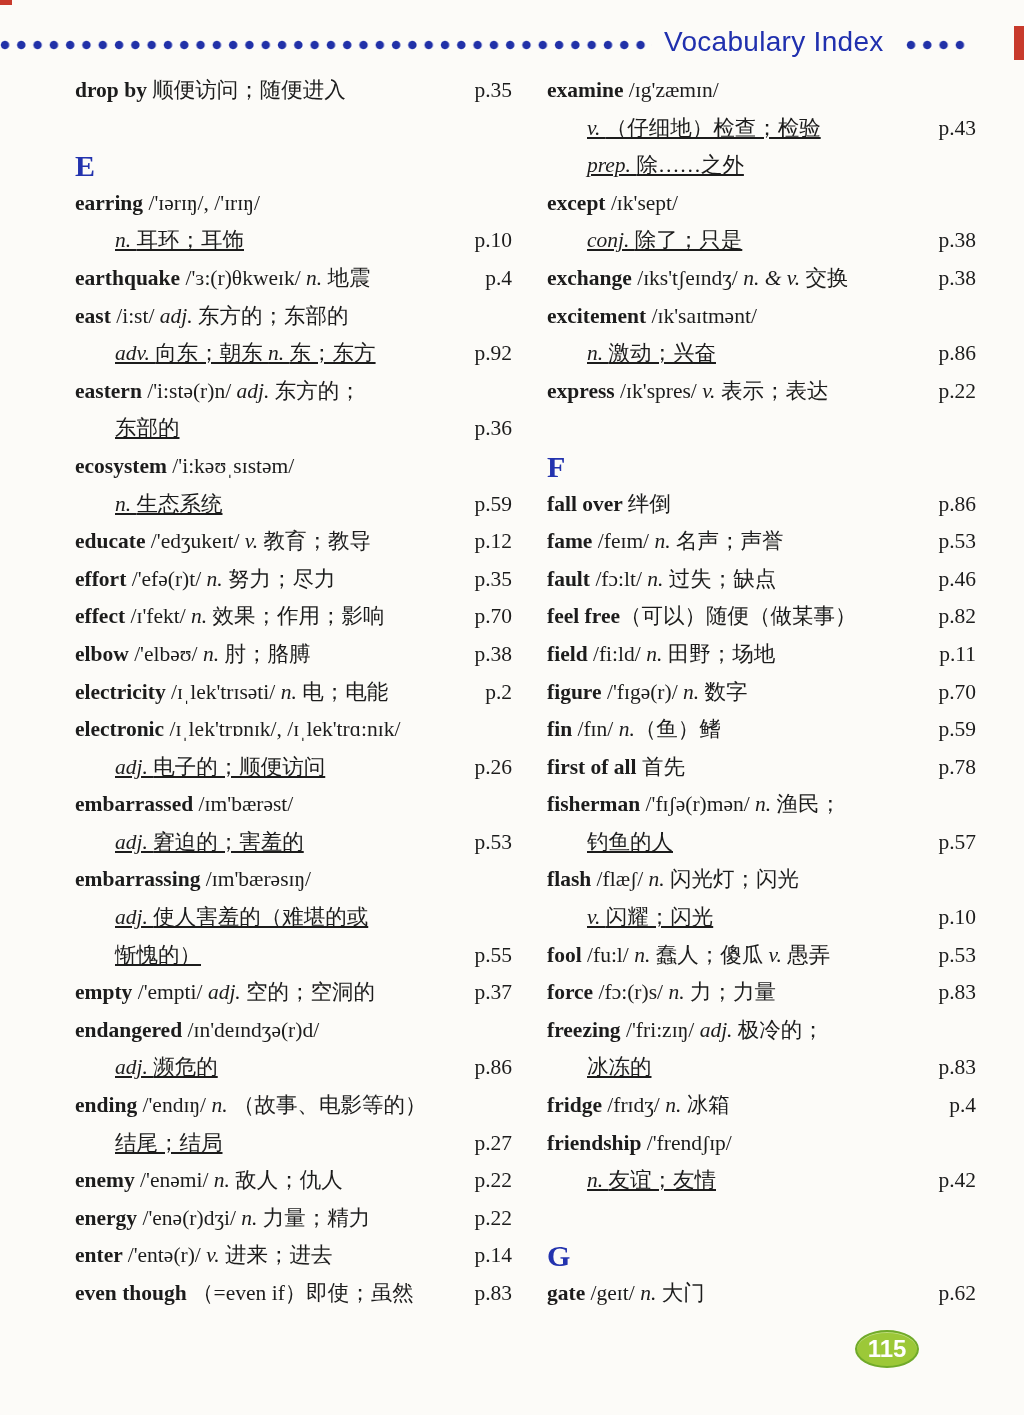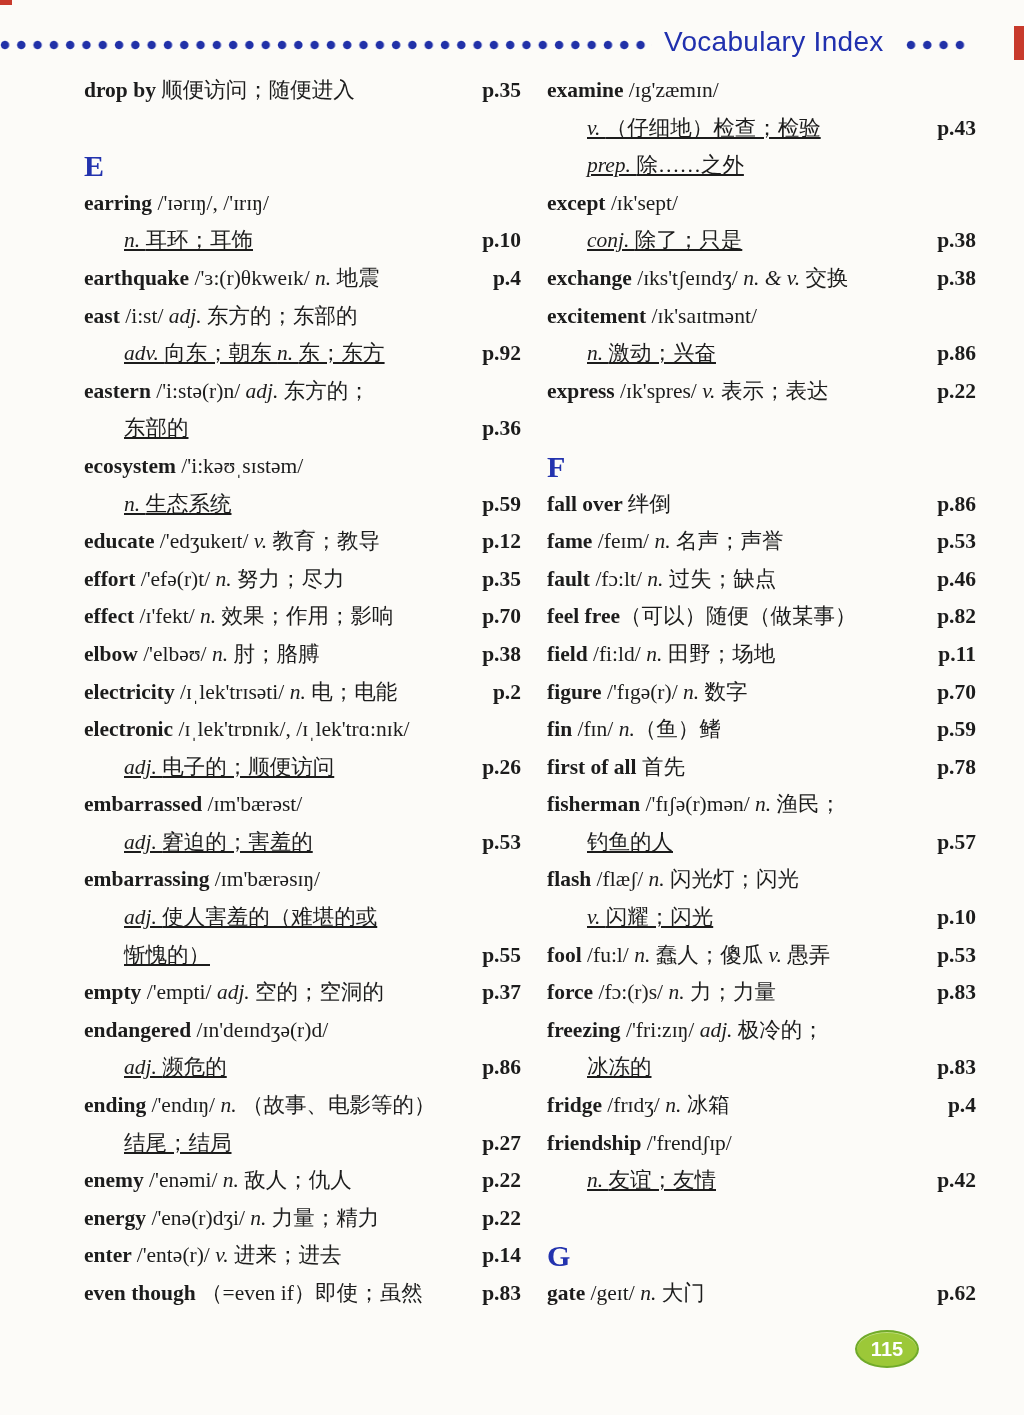--- a/index.html
+++ b/index.html
@@ -21,37 +21,37 @@
   .dots-left{left:0;width:652px;}
   .dots-right{left:906px;width:62px;}
   .header-title{
     position:absolute;left:664px;top:26px;
     font-family:"Liberation Sans","DejaVu Sans",sans-serif;
     font-weight:normal;font-size:28px;color:#2030ae;letter-spacing:0.3px;
     white-space:nowrap;
   }
   
   .column{position:absolute;top:72px;display:flex;flex-direction:column;}
-  .col-left{left:84px;width:437px;}
+  .col-left{left:75px;width:437px;}
   .col-right{left:547px;width:429px;}
   .row{height:37.6px;line-height:37.6px;display:flex;white-space:nowrap;font-size:21.5px;}
   .row .txt{flex:1 1 auto;overflow:hidden;}
-  .row .pagenum{flex:0 0 auto;margin-left:8px;font-weight:bold;}
+  .row .pagenum{flex:0 0 auto;margin-left:8px;}
   .row.indent .txt{padding-left:40px;text-decoration:underline;}
   .row.section .letter{
     font-size:30px;font-weight:bold;color:#2333ae;line-height:37.6px;
   }
   .s-b{font-weight:bold;}
   .s-i{font-style:italic;}
   
   .badge{
     position:absolute;left:855px;top:1330px;width:60px;height:34px;
     background:#9cc838;border:2px solid #70aa2a;border-radius:50%;
     color:#ffffff;font-family:"Liberation Sans","DejaVu Sans",sans-serif;
-    font-weight:bold;font-size:20px;
+    font-weight:bold;font-size:24px;
     display:flex;align-items:center;justify-content:center;
     box-shadow:inset 0 1px 0 rgba(255,255,255,.35);
   }
 </style>
 </head>
 <body>
 
 <div class="page">
 
   <div class="corner-red-left"></div>

